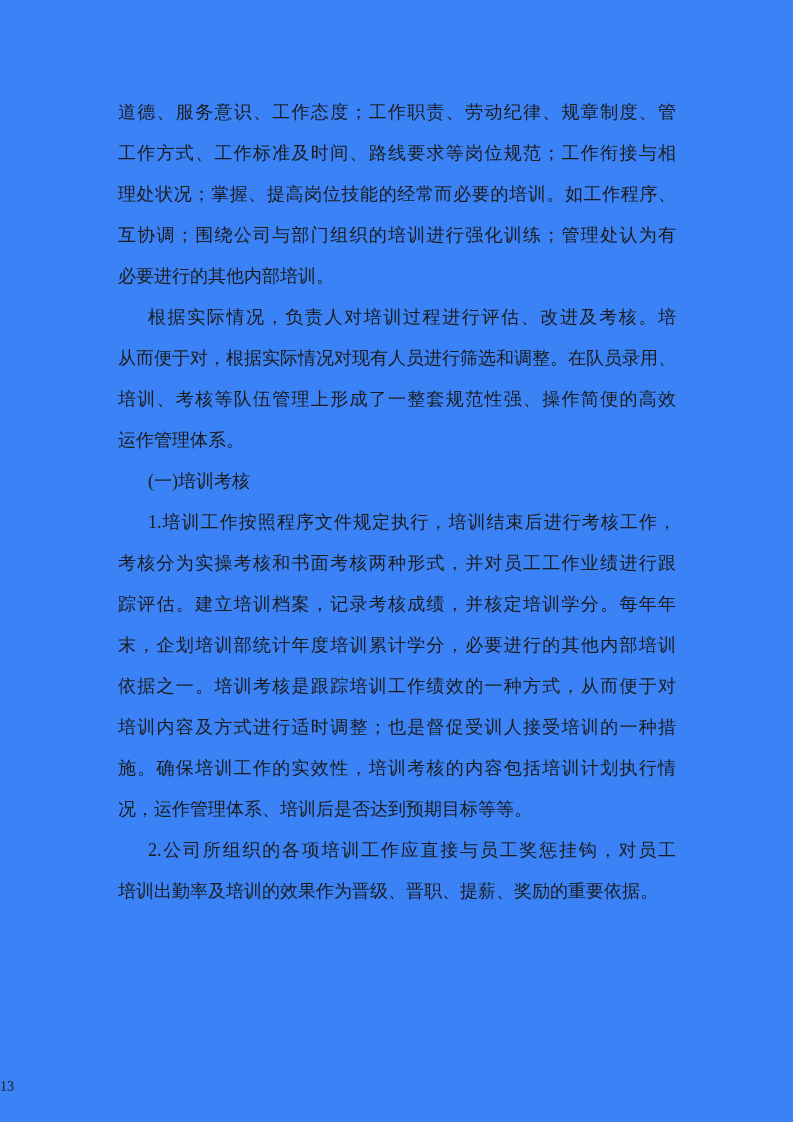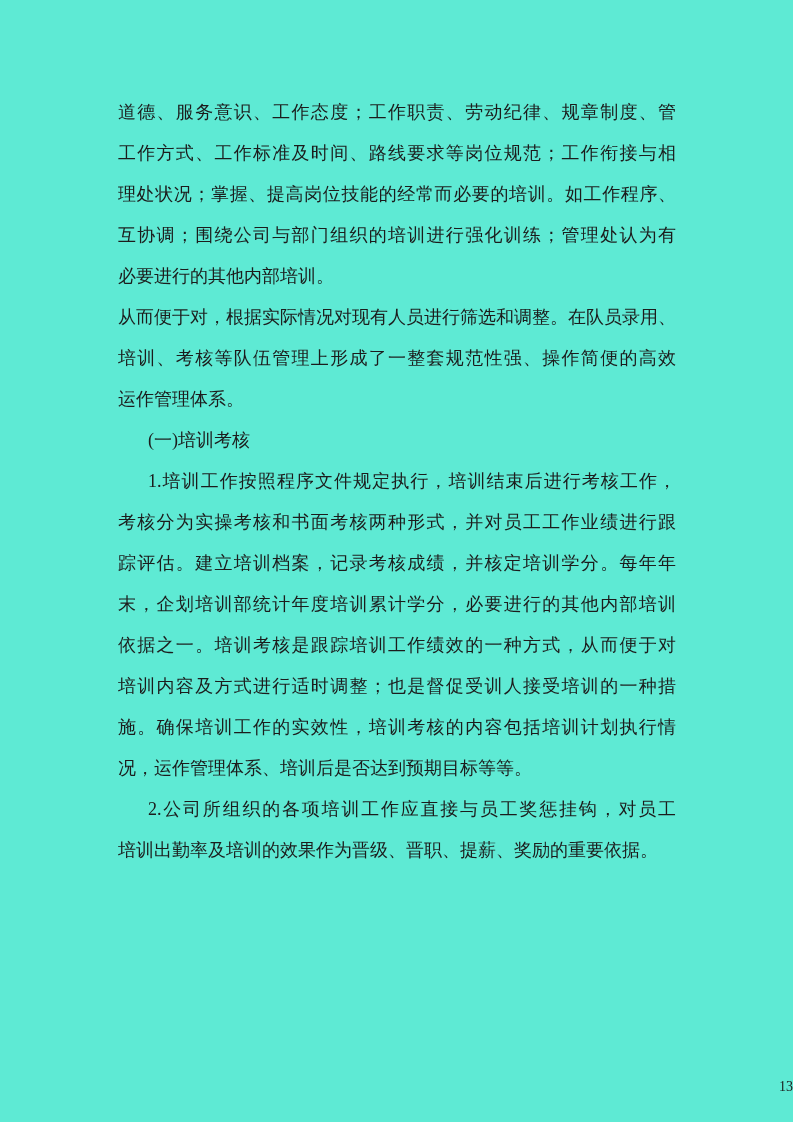--- a/index.html
+++ b/index.html
@@ -5,21 +5,21 @@
   html, body {
     margin: 0;
     padding: 0;
     background: #e8e8e8;
   }
   .page {
     position: relative;
     width: 793px;
     height: 1122px;
     margin: 0 auto;
-    background: #5eead4;
+    background: #3b82f6;
     color: #1c1c1c;
     font-family: "Liberation Serif", "DejaVu Serif", serif;
     overflow: hidden;
   }
   .content {
     position: absolute;
     left: 118px;
     top: 92px;
     width: 558px;
   }
@@ -50,38 +50,39 @@
     font-weight: bold;
     letter-spacing: 1px;
     text-align-last: left;
     text-indent: 27px;
   }
   .page-number {
     position: absolute;
     left: 0;
     top: 1079px;
     width: 100%;
-    text-align: right;
+    text-align: left;
     font-size: 14px;
     color: #1c1c1c;
   }
 </style>
 </head>
 <body>
 
 <div class="page">
   <div class="content" id="paragraphs-root">
       <div class="paragraph">
         <div class="line">道德、服务意识、工作态度；工作职责、劳动纪律、规章制度、管</div>
         <div class="line">工作方式、工作标准及时间、路线要求等岗位规范；工作衔接与相</div>
         <div class="line">理处状况；掌握、提高岗位技能的经常而必要的培训。如工作程序、</div>
         <div class="line">互协调；围绕公司与部门组织的培训进行强化训练；管理处认为有</div>
         <div class="line last">必要进行的其他内部培训。</div>
       </div>
       <div class="paragraph">
+        <div class="line indent">根据实际情况，负责人对培训过程进行评估、改进及考核。培</div>
         <div class="line">从而便于对，根据实际情况对现有人员进行筛选和调整。在队员录用、</div>
         <div class="line">培训、考核等队伍管理上形成了一整套规范性强、操作简便的高效</div>
         <div class="line last">运作管理体系。</div>
       </div>
       <div class="paragraph">
         <div class="line last indent">(一)培训考核</div>
       </div>
       <div class="paragraph">
         <div class="line indent">1.培训工作按照程序文件规定执行，培训结束后进行考核工作，</div>
         <div class="line">考核分为实操考核和书面考核两种形式，并对员工工作业绩进行跟</div>

